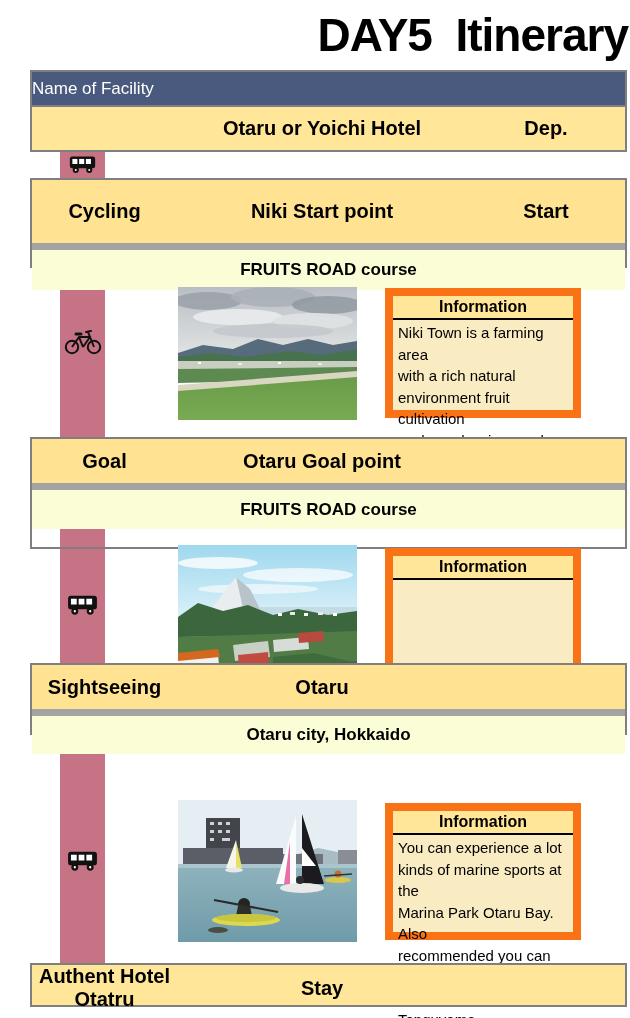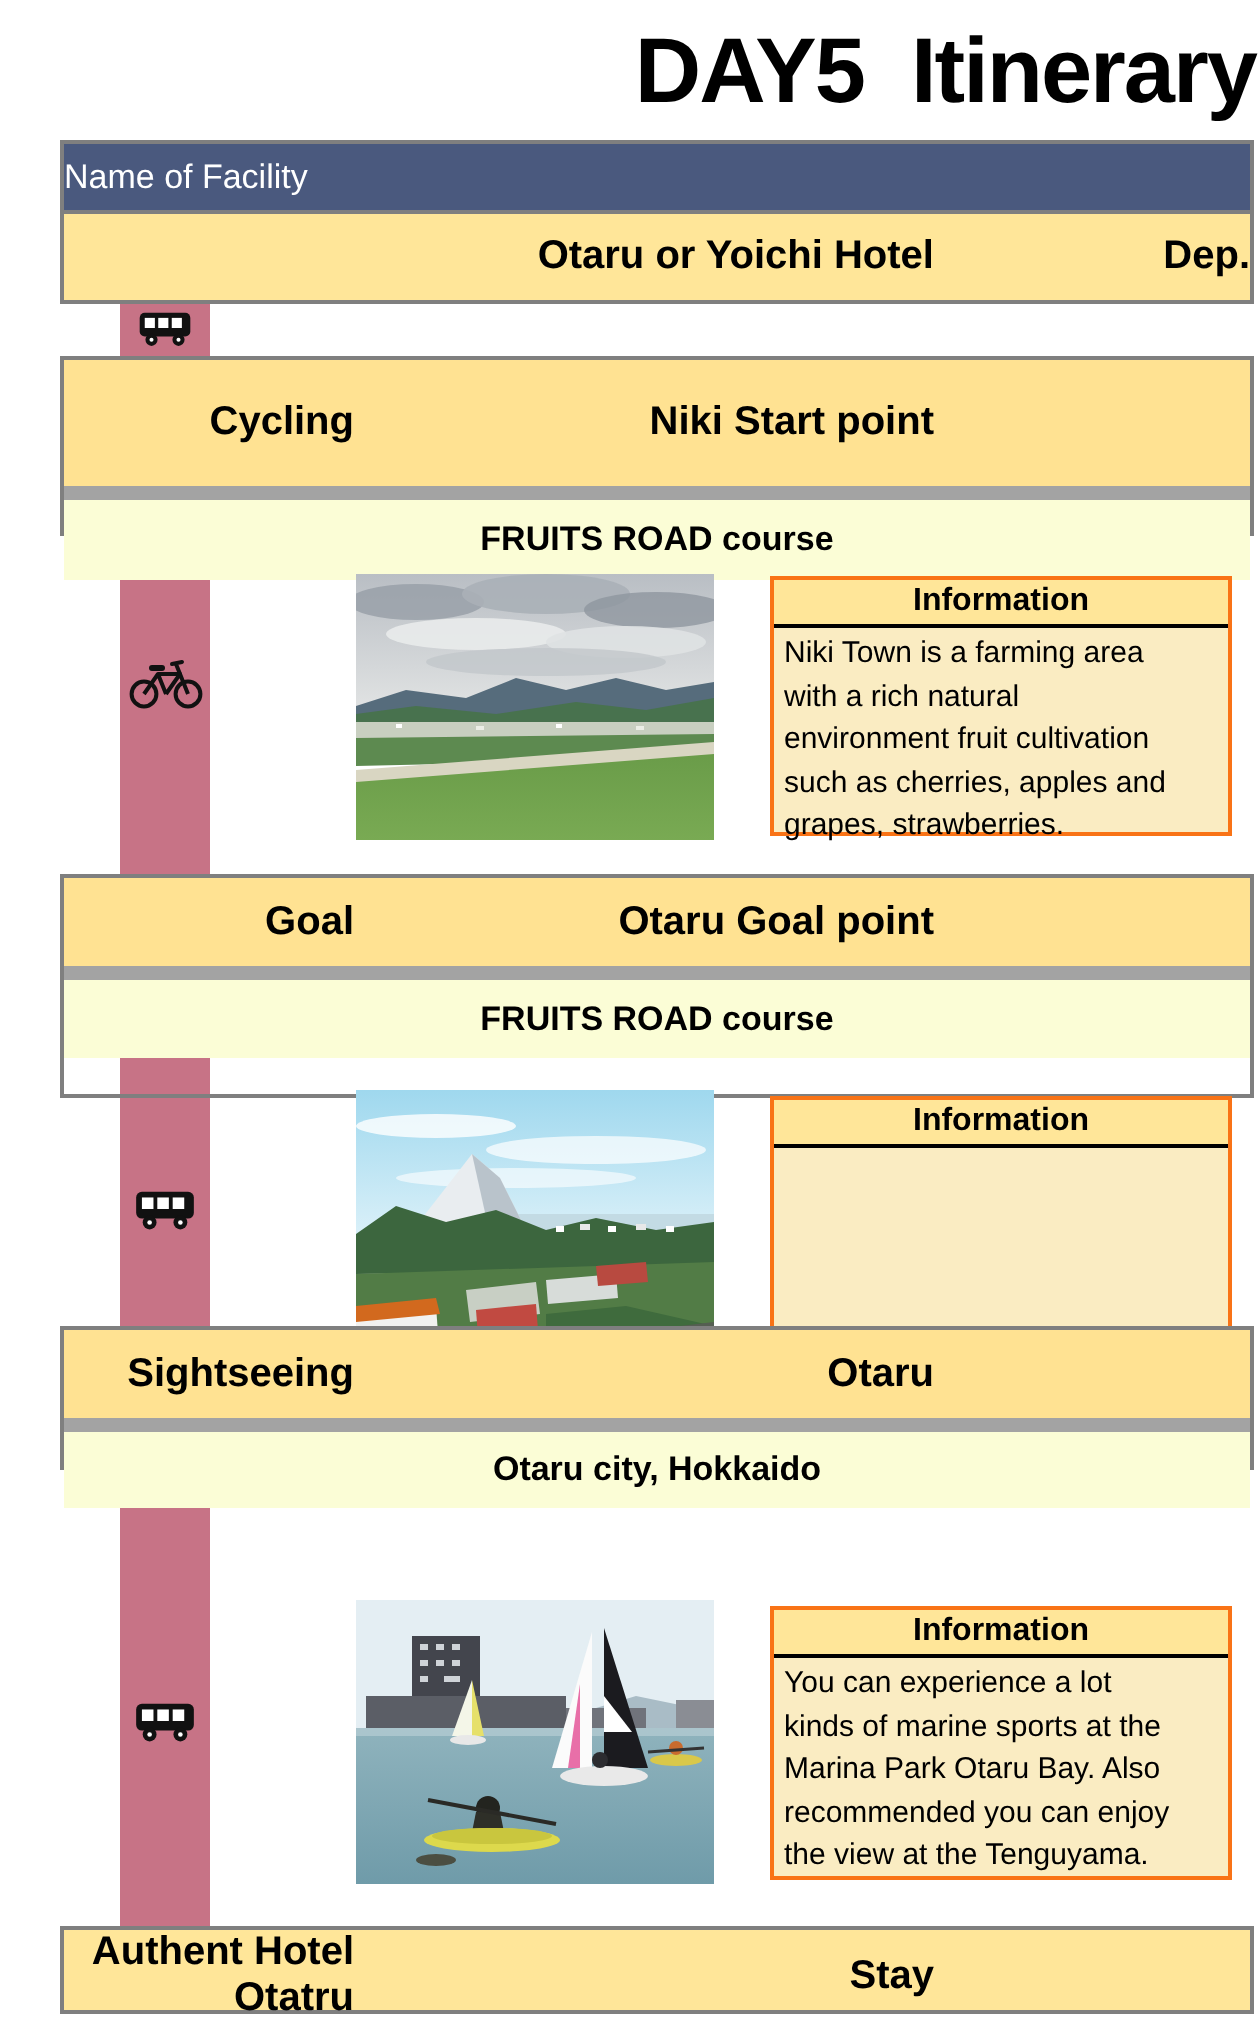--- a/index.html
+++ b/index.html
@@ -10,30 +10,30 @@
     font-size:46px;font-weight:bold;color:#000;letter-spacing:-1px;white-space:pre;}
 
   .timeline{position:absolute;left:60px;top:152px;width:45px;height:811px;background:#c77386;z-index:0;}
 
   .tl-icon{position:absolute;z-index:2;color:#111;}
 
   .box{position:absolute;left:30px;width:597px;border:2px solid #7f7f7f;box-sizing:border-box;z-index:1;}
   .navy{background:#4a597e;color:#ffffff;display:flex;align-items:center;justify-content:flex-start;
     font-size:17px;}
   .rowgrid{display:grid;grid-template-columns:145px 290px 1fr;align-items:center;height:100%;}
-  .cell{ text-align:right;font-weight:bold;font-size:20px;color:#000;}
+  .cell{ text-align:center;font-weight:bold;font-size:20px;color:#000;}
   .hdr-row{background:#ffe292;height:63px;}
   .hdr-row2{background:#ffe699;}
   .sub-row{background:#fbfdd6;border-top:7px solid #a3a3a3;display:flex;align-items:center;
     justify-content:center;font-weight:bold;font-size:17px;color:#000;}
 
   .photo{position:absolute;left:178px;width:179px;z-index:1;}
   .photo svg{display:block;}
 
-  .info{position:absolute;left:385px;width:231px;border:2px solid #f97316;box-sizing:border-box;
+  .info{position:absolute;left:385px;width:196px;border:8px solid #f97316;box-sizing:border-box;
     background:#faecc2;z-index:1;}
   .info-title{background:#ffe699;border-bottom:2px solid #000;text-align:center;
     font-weight:bold;font-size:16px;padding:2px 0;color:#000;}
   .info-body{font-size:15px;line-height:21.5px;padding:2px 5px;white-space:pre-line;color:#000;}
 </style>
 </head>
 <body>
 
 <div id="page">
 
@@ -62,20 +62,21 @@
       <circle cx="24" cy="20" r="3.6" fill="#111"></circle>
       <circle cx="8" cy="20" r="1.2" fill="#fff"></circle>
       <circle cx="24" cy="20" r="1.2" fill="#fff"></circle>
     </svg>
   </div>
 
   <div class="box" style="top:178px;height:90px;">
     <div class="hdr-row rowgrid">
       <div class="cell">Cycling</div>
       <div class="cell">Niki Start point</div>
+      <div class="cell">Start</div>
     </div>
     <div class="sub-row" style="height:40px;">FRUITS ROAD course</div>
   </div>
 
   <div class="tl-icon" style="top:327px;left:64px;">
     <svg width="38" height="29" viewBox="0 0 38 29">
       <circle cx="8" cy="20" r="6.2" fill="none" stroke="#111" stroke-width="2"></circle>
       <circle cx="30" cy="20" r="6.2" fill="none" stroke="#111" stroke-width="2"></circle>
       <path d="M8 20 L15 10 L26 10 L30 20 M19 20 L15 10 M19 20 L26 10" fill="none" stroke="#111" stroke-width="2" stroke-linejoin="round"></path>
       <path d="M26 10 L24 5 M22 5 L27 4" fill="none" stroke="#111" stroke-width="2" stroke-linecap="round"></path>

